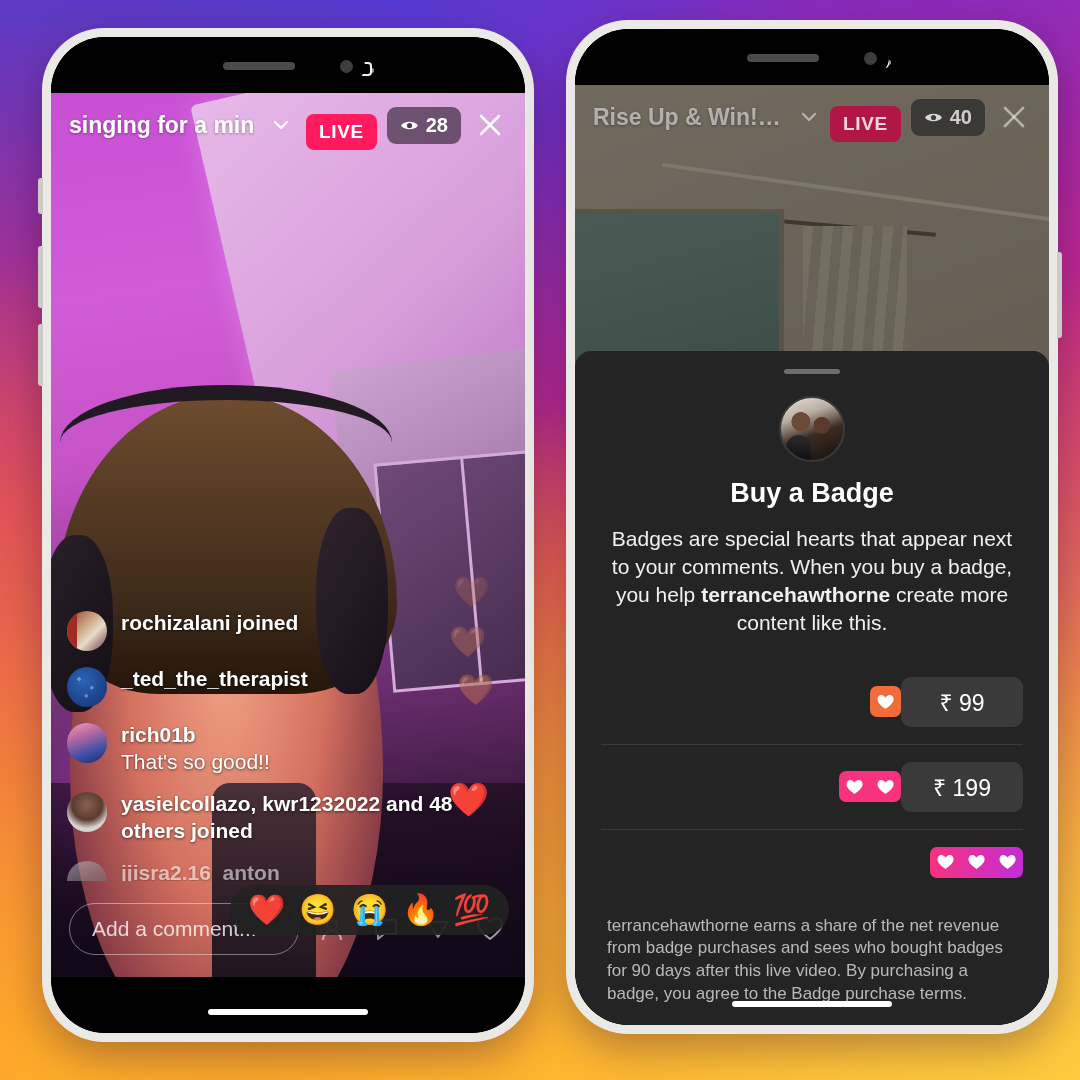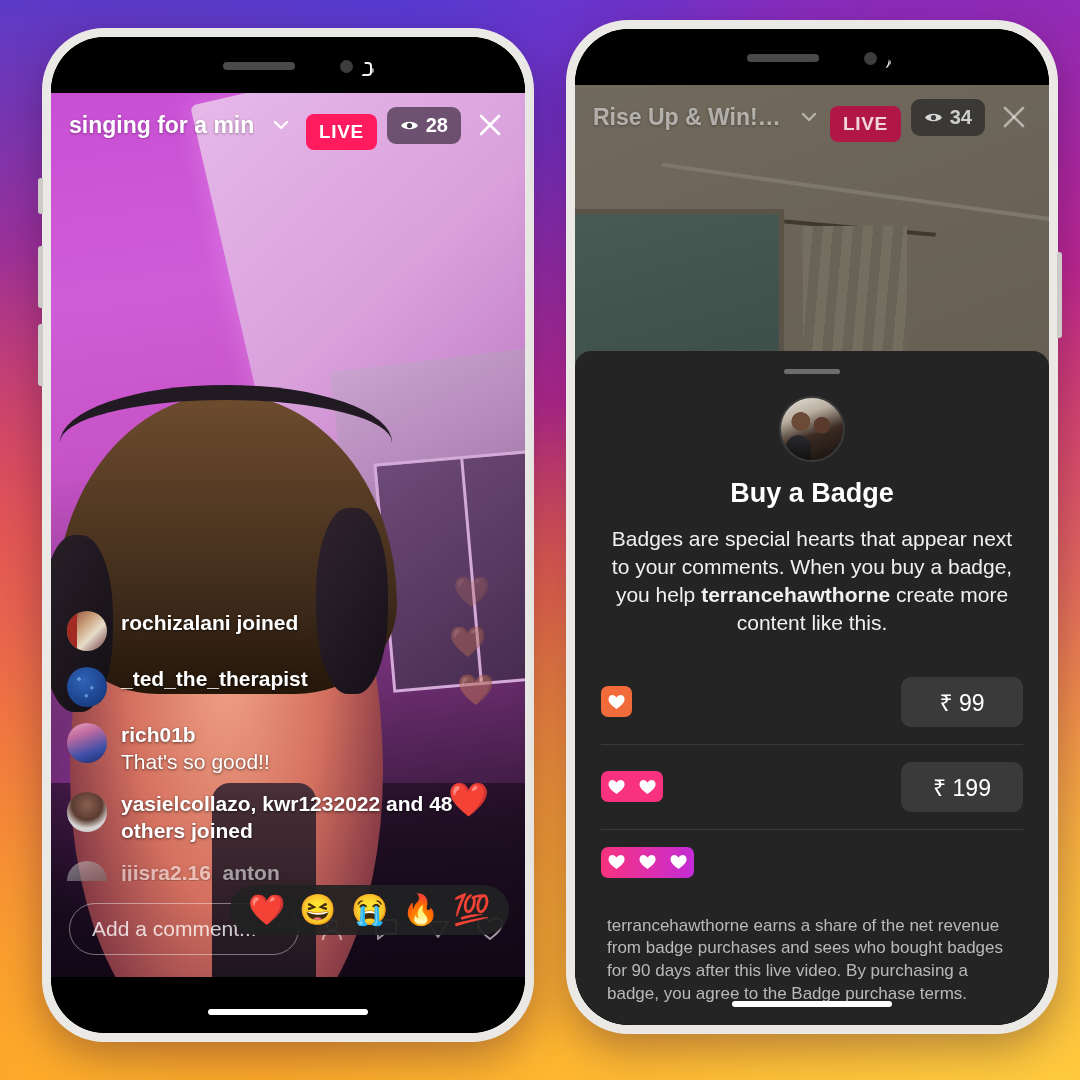--- a/index.html
+++ b/index.html
@@ -333,21 +333,21 @@
     color: #fff; font-size: 27px; font-weight: 700; text-align: center; margin-bottom: 16px;
   }
   .sheet-desc {
     color: #f0f0f0; font-size: 21px; line-height: 1.34; text-align: center;
     margin-bottom: 22px; padding: 0 4px;
   }
   .sheet-desc b { font-weight: 700; }
 
   .tier-list { display: flex; flex-direction: column; }
   .tier {
-    display: flex; align-items: center; justify-content: space-between;
+    display: flex; align-items: center; justify-content: flex-end;
     padding: 17px 0; border-bottom: 1px solid #3a3a3a;
   }
   .tier:last-child { border-bottom: none; }
   .tier-hearts {
     display: flex; align-items: center; gap: 0; border-radius: 7px; overflow: hidden;
   }
   .hcell {
     width: 31px; height: 31px; display: flex; align-items: center; justify-content: center;
     color: #fff; font-size: 17px;
   }
@@ -556,21 +556,21 @@
                 </svg>
             </div>
             <div class="badge-live">LIVE</div>
             <div class="pill-viewers">
               <span>
                 <svg width="19" height="13" viewBox="0 0 19 13">
                     <path d="M1 6.5 C4 1.5 15 1.5 18 6.5 C15 11.5 4 11.5 1 6.5 Z" fill="rgba(255,255,255,.8)"></path>
                     <circle cx="9.5" cy="6.5" r="2.6" fill="rgba(45,45,45,.9)"></circle>
                   </svg>
               </span>
-              <span>34</span>
+              <span>40</span>
             </div>
             <div class="btn-close">
               <svg width="30" height="30" viewBox="0 0 30 30">
                   <line x1="6" y1="6" x2="24" y2="24" stroke="#fff" stroke-width="2.6" stroke-linecap="round"></line>
                   <line x1="24" y1="6" x2="6" y2="24" stroke="#fff" stroke-width="2.6" stroke-linecap="round"></line>
                 </svg>
             </div>
           </div>
         </div>
 

